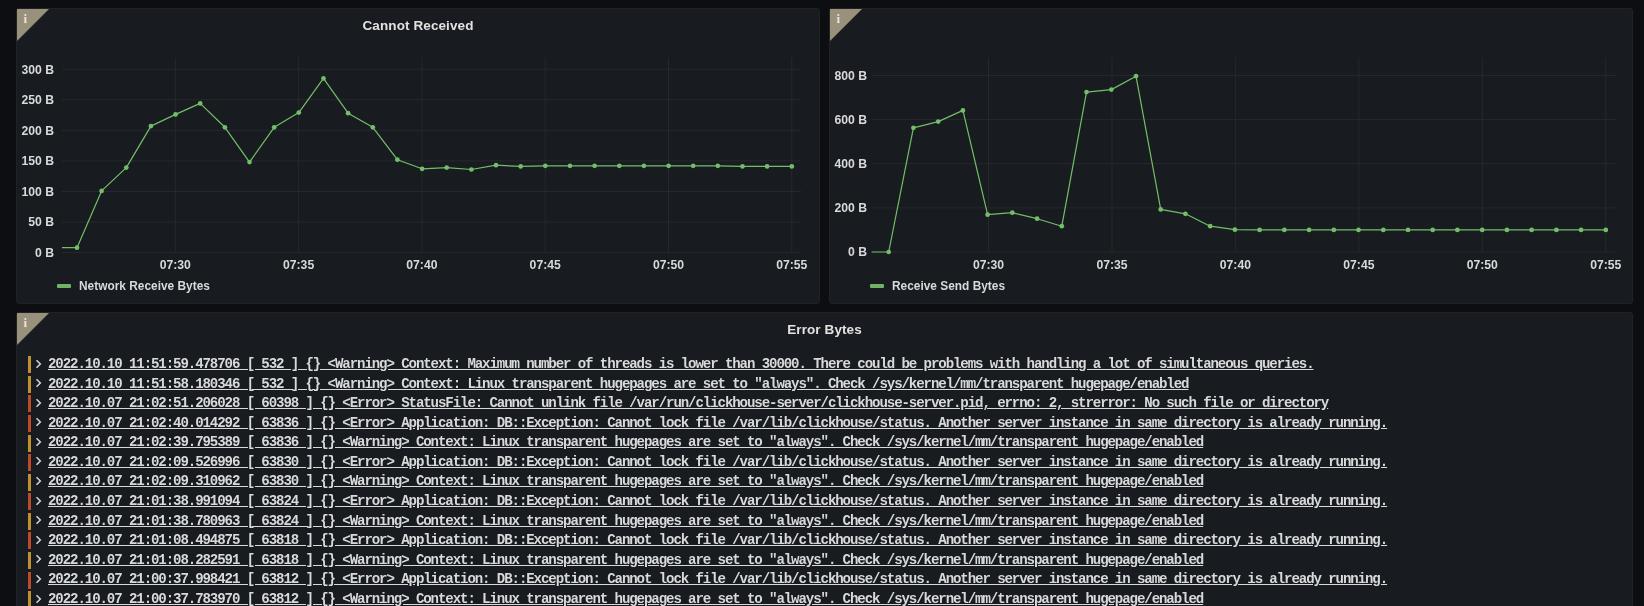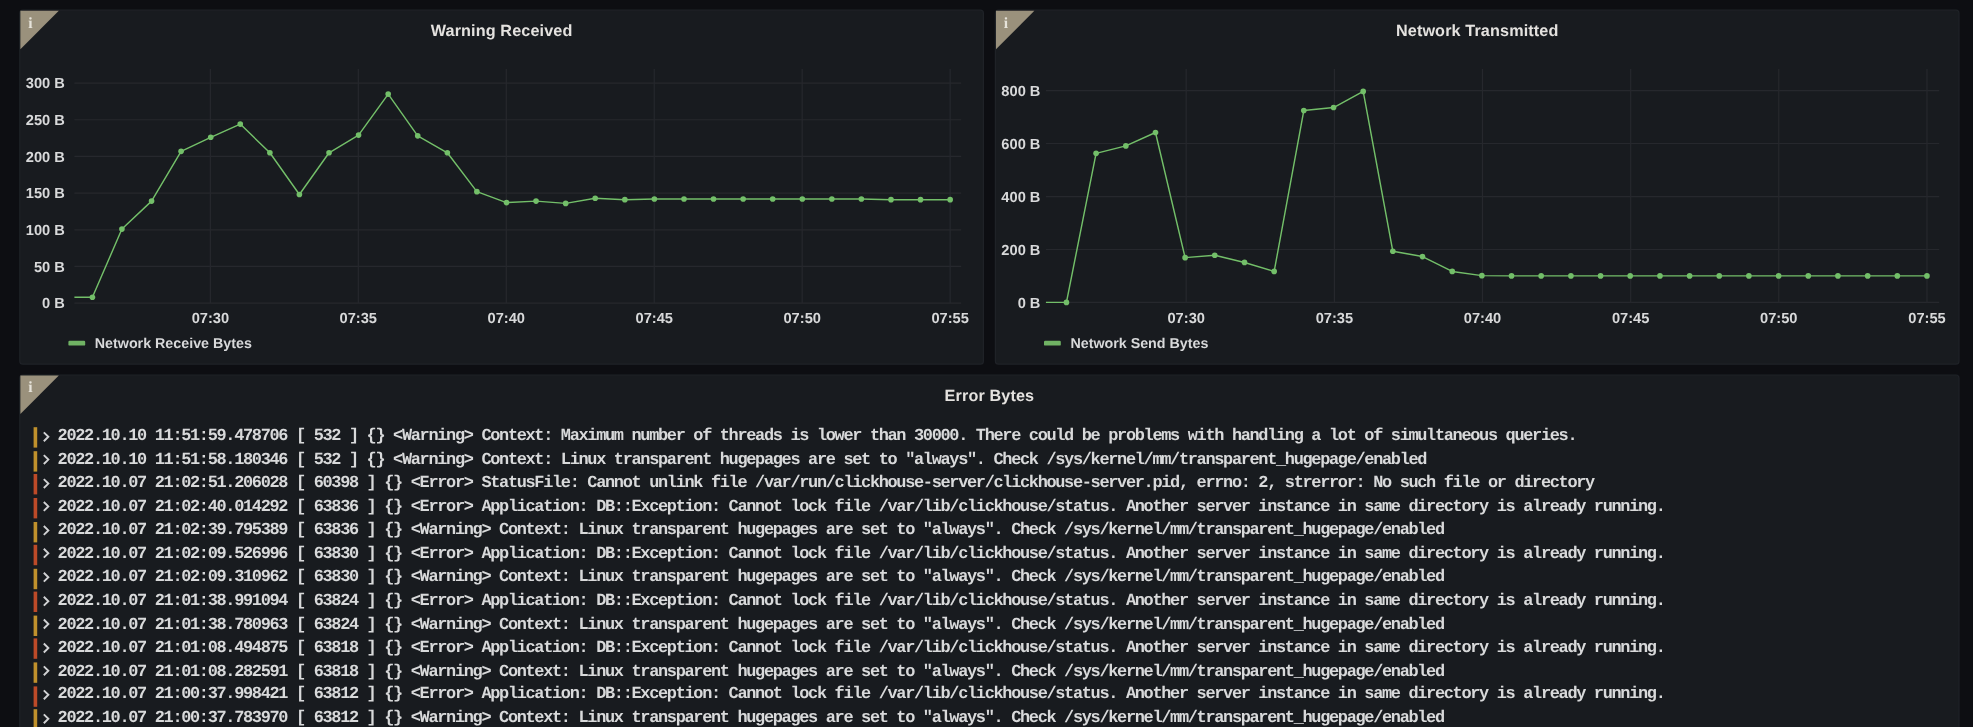--- a/index.html
+++ b/index.html
@@ -15,27 +15,27 @@
 .legend { position:absolute; left:40px; top:268.5px; height:16px; display:flex; align-items:center; }
 .ldash { width:14px; height:4px; border-radius:1px; background:#70b364; margin-right:8px; }
 .ltext { color:#d8d9da; font-size:11.9px; font-weight:700; }
 .logbody { position:absolute; left:0; top:42px; right:0; }
 .lrow { position:relative; height:19.58px; line-height:19.58px; white-space:pre; }
 .lbar { position:absolute; left:10.8px; top:1.2px; width:3.3px; height:17px; }
 .lbar.w { background:#c0912c; }
 .lbar.e { background:#bd4a28; }
 .lchev { position:absolute; left:17.5px; top:3.6px; }
 .ltxt { position:absolute; left:31px; top:0; color:#d8d9da;
-  font-family:"Liberation Mono", monospace; font-size:14.1px; letter-spacing:-1.1px; font-weight:bold; }
+  font-family:"Liberation Mono", monospace; font-size:14.1px; letter-spacing:-1.1px; font-weight:bold;text-decoration:underline; }
 
 </style></head><body>
 <div class="panel" style="left:16px;top:8px;width:804px;height:296px">
 <div class="corner"></div>
     <div class="cinfo">i</div>
-<div class="ptitle">Warning Received</div>
+<div class="ptitle">Cannot Received</div>
 <svg width="804" height="296" style="position:absolute;left:-1px;top:-1px">
 <line x1="46.0" y1="244.6" x2="785.0" y2="244.6" stroke="#26282d" stroke-width="1"></line>
 <text x="38" y="244.6" text-anchor="end" dy="0.36em" class="axlab">0 B</text>
 <line x1="46.0" y1="214.0" x2="785.0" y2="214.0" stroke="#26282d" stroke-width="1"></line>
 <text x="38" y="214.0" text-anchor="end" dy="0.36em" class="axlab">50 B</text>
 <line x1="46.0" y1="183.5" x2="785.0" y2="183.5" stroke="#26282d" stroke-width="1"></line>
 <text x="38" y="183.5" text-anchor="end" dy="0.36em" class="axlab">100 B</text>
 <line x1="46.0" y1="152.9" x2="785.0" y2="152.9" stroke="#26282d" stroke-width="1"></line>
 <text x="38" y="152.9" text-anchor="end" dy="0.36em" class="axlab">150 B</text>
 <line x1="46.0" y1="122.3" x2="785.0" y2="122.3" stroke="#26282d" stroke-width="1"></line>
@@ -89,21 +89,20 @@
 <circle cx="775.8" cy="158.4" r="2.35" fill="#73bf69"></circle>
 </svg>
 <div class="legend">
       <div class="ldash"></div>
       <div class="ltext">Network Receive Bytes</div>
     </div>
 </div>
 <div class="panel" style="left:829px;top:8px;width:804px;height:296px">
 <div class="corner"></div>
     <div class="cinfo">i</div>
-<div class="ptitle">Network Transmitted</div>
 <svg width="804" height="296" style="position:absolute;left:-1px;top:-1px">
 <line x1="42.6" y1="244.0" x2="787.0" y2="244.0" stroke="#26282d" stroke-width="1"></line>
 <text x="38" y="244.0" text-anchor="end" dy="0.36em" class="axlab">0 B</text>
 <line x1="42.6" y1="199.9" x2="787.0" y2="199.9" stroke="#26282d" stroke-width="1"></line>
 <text x="38" y="199.9" text-anchor="end" dy="0.36em" class="axlab">200 B</text>
 <line x1="42.6" y1="155.8" x2="787.0" y2="155.8" stroke="#26282d" stroke-width="1"></line>
 <text x="38" y="155.8" text-anchor="end" dy="0.36em" class="axlab">400 B</text>
 <line x1="42.6" y1="111.6" x2="787.0" y2="111.6" stroke="#26282d" stroke-width="1"></line>
 <text x="38" y="111.6" text-anchor="end" dy="0.36em" class="axlab">600 B</text>
 <line x1="42.6" y1="67.5" x2="787.0" y2="67.5" stroke="#26282d" stroke-width="1"></line>
@@ -147,21 +146,21 @@
 <circle cx="628.4" cy="221.9" r="2.35" fill="#73bf69"></circle>
 <circle cx="653.2" cy="221.9" r="2.35" fill="#73bf69"></circle>
 <circle cx="677.9" cy="221.9" r="2.35" fill="#73bf69"></circle>
 <circle cx="702.6" cy="221.9" r="2.35" fill="#73bf69"></circle>
 <circle cx="727.4" cy="221.9" r="2.35" fill="#73bf69"></circle>
 <circle cx="752.1" cy="221.9" r="2.35" fill="#73bf69"></circle>
 <circle cx="776.8" cy="221.9" r="2.35" fill="#73bf69"></circle>
 </svg>
 <div class="legend">
       <div class="ldash"></div>
-      <div class="ltext">Network Send Bytes</div>
+      <div class="ltext">Receive Send Bytes</div>
     </div>
 </div>
 <div class="panel" style="left:16px;top:312px;width:1617px;height:298px">
 <div class="corner"></div>
     <div class="cinfo">i</div>
 <div class="ptitle">Error Bytes</div>
 <div class="logbody">
 <div class="lrow"><div class="lbar w"></div><svg class="lchev" width="7" height="10">
           <path d="M1.5 1.3 L5.3 5 L1.5 8.7" stroke="#d0d1d3" fill="none" stroke-width="1.6"></path>
         </svg><div class="ltxt">2022.10.10 11:51:59.478706 [ 532 ] {} &lt;Warning&gt; Context: Maximum number of threads is lower than 30000. There could be problems with handling a lot of simultaneous queries.</div></div>

